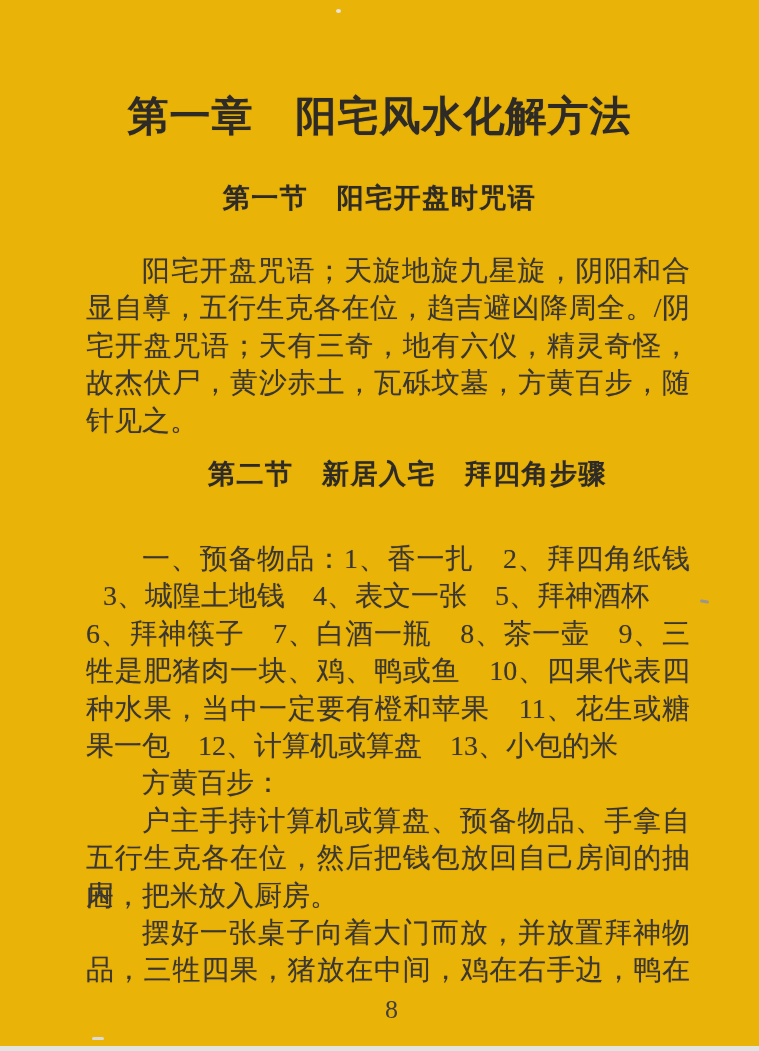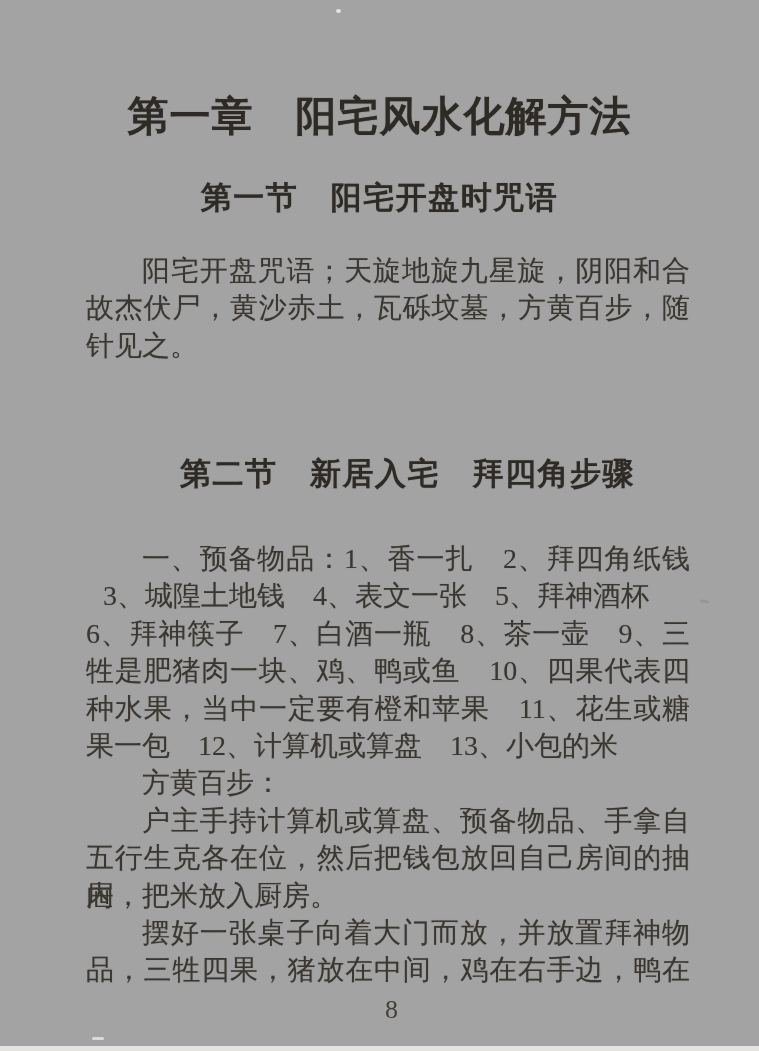--- a/index.html
+++ b/index.html
@@ -4,21 +4,21 @@
 <style>
   html, body {
     margin: 0;
     padding: 0;
     background: #ffffff;
   }
   .page {
     position: relative;
     width: 759px;
     height: 1051px;
-    background: #a3a3a3;
+    background: #eab308;
     overflow: hidden;
     font-family: "Liberation Serif", "DejaVu Serif", serif;
     color: #3a3631;
   }
   .chapter-title {
     position: absolute;
     top: 91px;
     left: 0;
     width: 759px;
     text-align: center;
@@ -28,21 +28,21 @@
     letter-spacing: 1px;
     line-height: 50px;
     text-shadow: 0 0 1px rgba(60,55,48,.45);
     white-space: nowrap;
   }
   .section-title {
     position: absolute;
     left: 0;
     width: 759px;
     text-align: center;
-    font-size: 31px;
+    font-size: 27px;
     font-weight: 700;
     color: #2e2b27;
     letter-spacing: 1.5px;
     line-height: 40px;
     text-shadow: 0 0 1px rgba(60,55,48,.4);
     white-space: nowrap;
   }
   .section-title.s1 { top: 178px; }
   .section-title.s2 { top: 454px; margin-left: 28px; }
   .para {
@@ -111,20 +111,22 @@
 <body>
 
 <div class="page">
 
   <div class="chapter-title">第一章　阳宅风水化解方法</div>
 
   <div class="section-title s1">第一节　阳宅开盘时咒语</div>
 
   <div class="para p1">
     <div class="line j ind">阳宅开盘咒语；天旋地旋九星旋，阴阳和合</div>
+    <div class="line j">显自尊，五行生克各在位，趋吉避凶降周全。/阴</div>
+    <div class="line j">宅开盘咒语；天有三奇，地有六仪，精灵奇怪，</div>
     <div class="line j">故杰伏尸，黄沙赤土，瓦砾坟墓，方黄百步，随</div>
     <div class="line plain">针见之。</div>
   </div>
 
   <div class="section-title s2">第二节　新居入宅　拜四角步骤</div>
 
   <div class="para p2">
     <div class="line j ind">一、预备物品：1、香一扎　2、拜四角纸钱</div>
     <div class="line ind-sm">3、城隍土地钱　4、表文一张　5、拜神酒杯</div>
     <div class="line j">6、拜神筷子　7、白酒一瓶　8、茶一壶　9、三</div>

